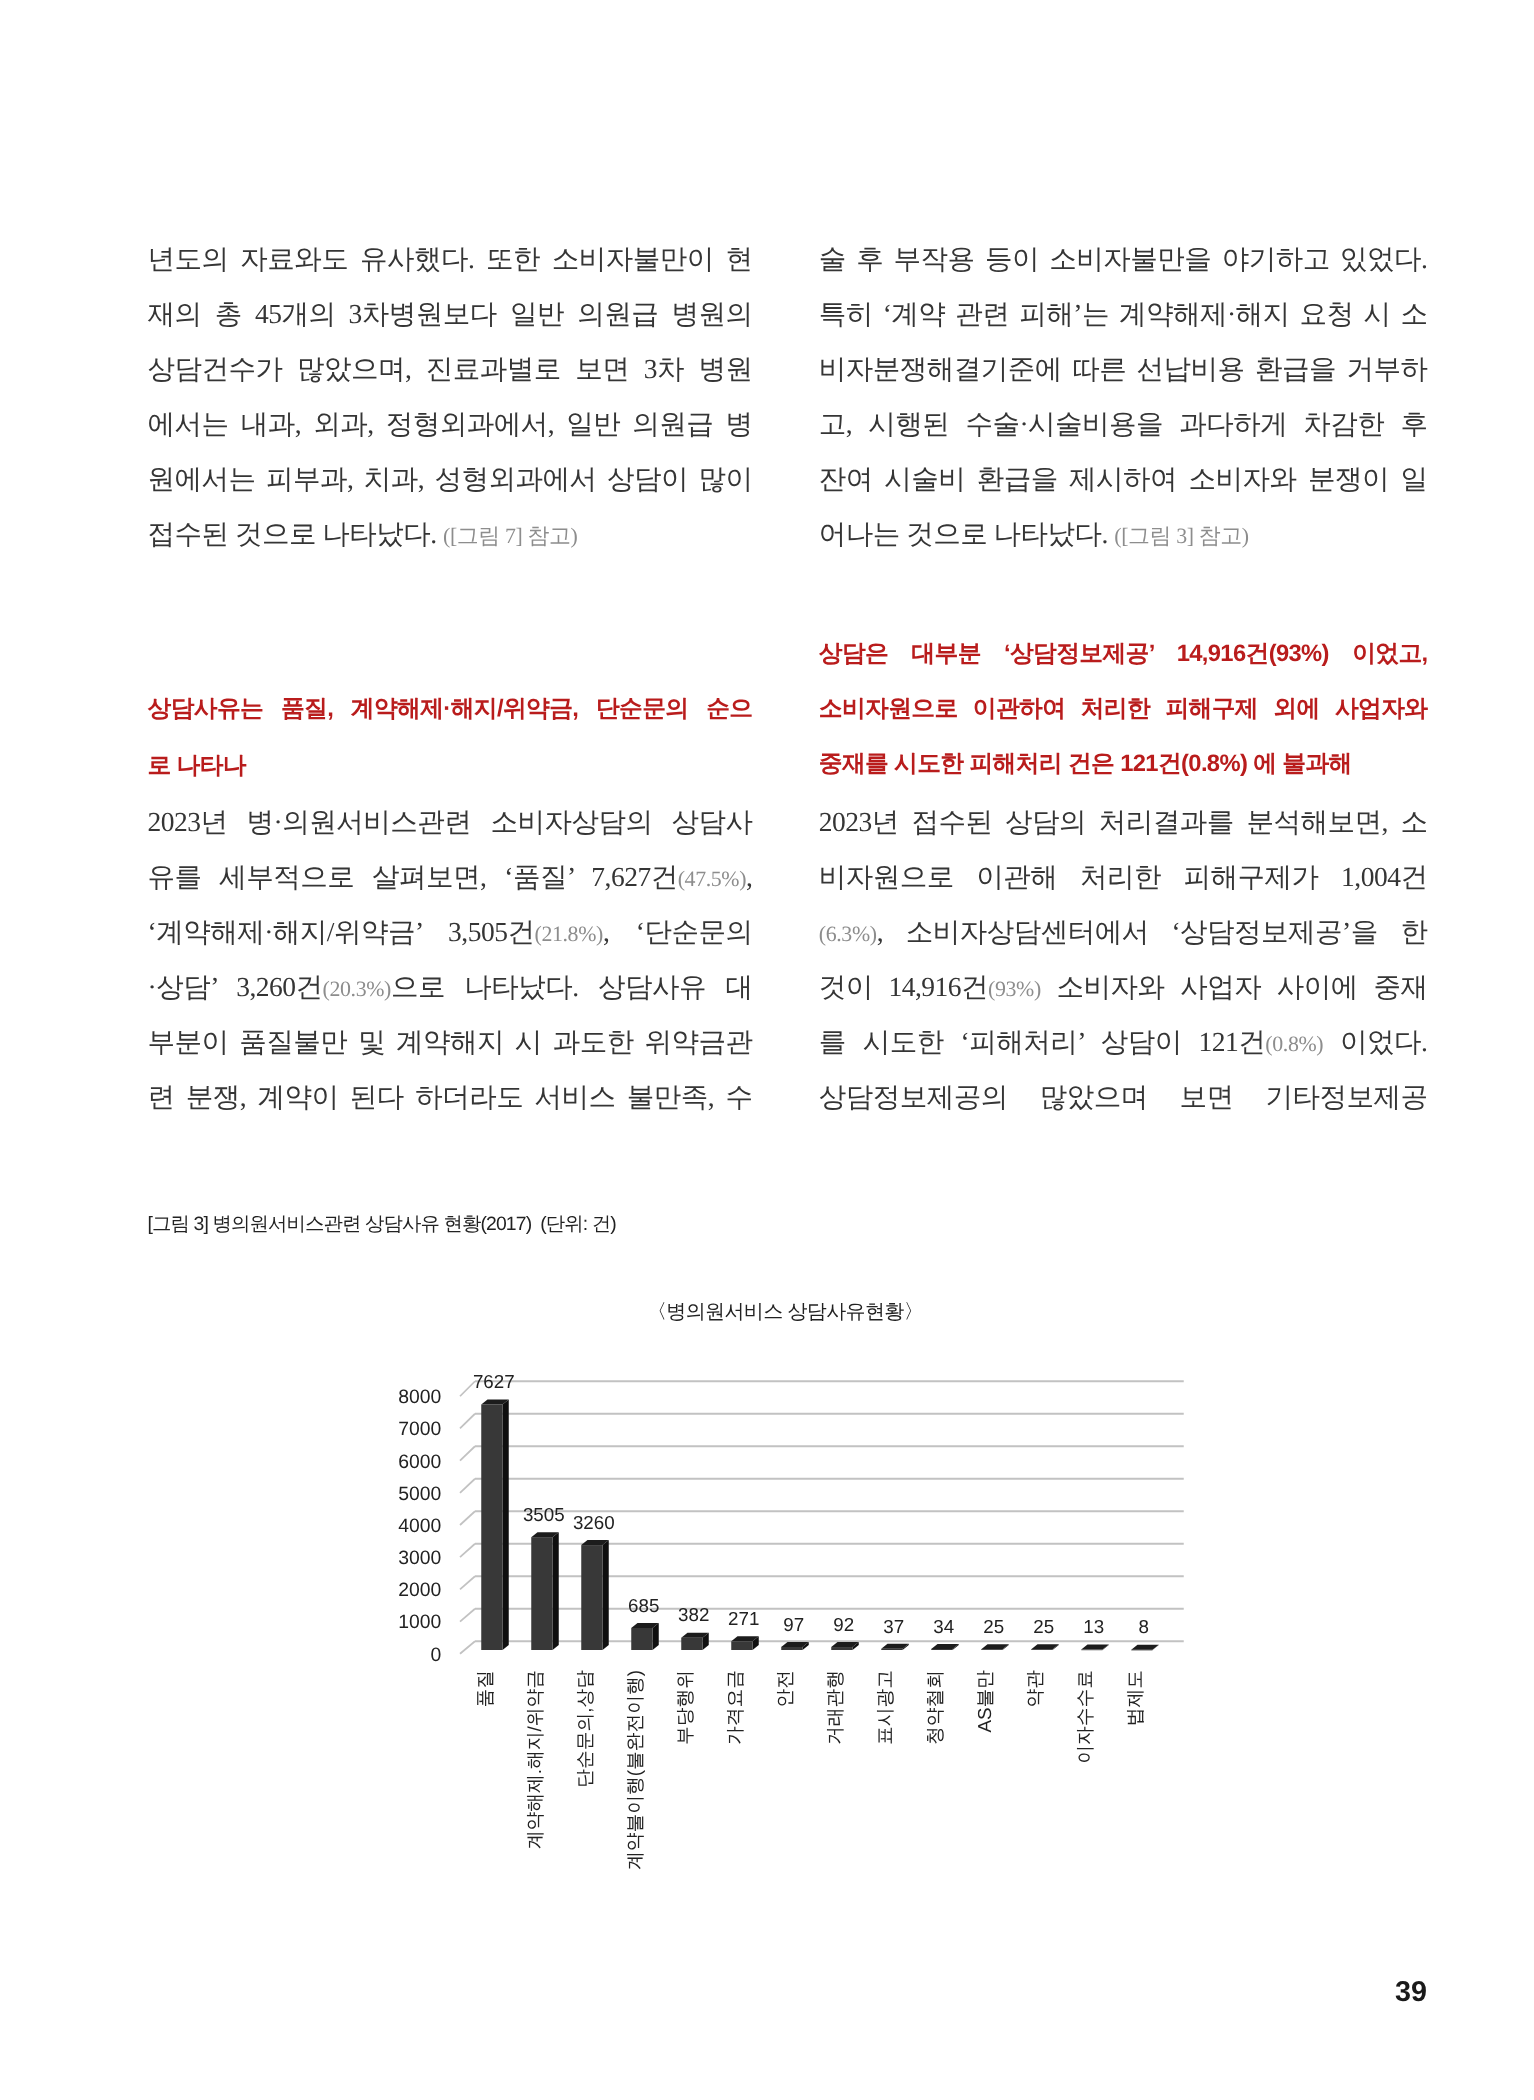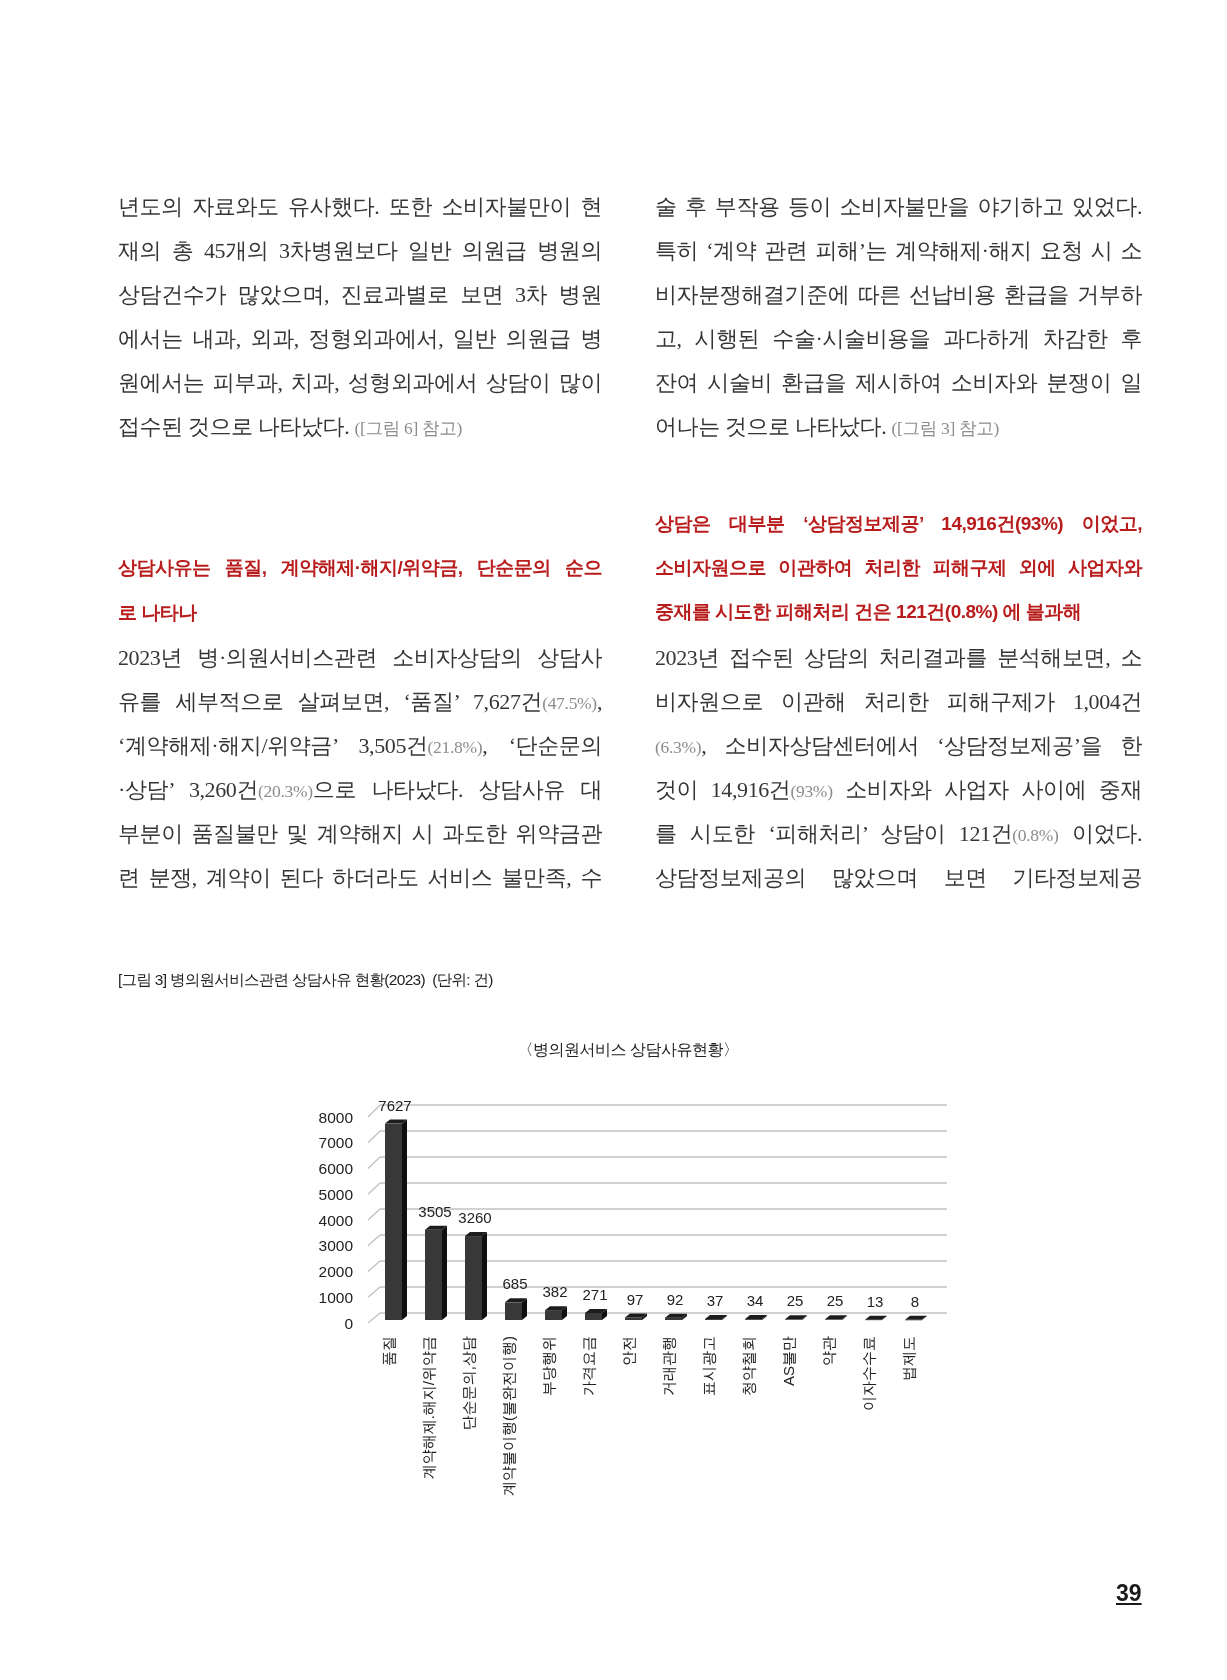--- a/index.html
+++ b/index.html
@@ -92,37 +92,36 @@
   .page-number {
     position: absolute;
     left: 1116px;
     top: 1578px;
     height: 30px;
     line-height: 30px;
     font-family: "Liberation Sans", "DejaVu Sans", sans-serif;
     font-weight: bold;
     font-size: 23px;
     color: #1a1a1a;
-    text-decoration: underline;
   }
 </style>
 </head>
 <body>
 
 <div id="page">
 
   <div class="col left">
 
     <div id="left-intro" class="block para">
       <div class="line"><span>년도의 자료와도 유사했다. 또한 소비자불만이 현</span></div>
       <div class="line"><span>재의 총 45개의 3차병원보다 일반 의원급 병원의</span></div>
       <div class="line"><span>상담건수가 많았으며, 진료과별로 보면 3차 병원</span></div>
       <div class="line"><span>에서는 내과, 외과, 정형외과에서, 일반 의원급 병</span></div>
       <div class="line"><span>원에서는 피부과, 치과, 성형외과에서 상담이 많이</span></div>
-      <div class="line last"><span>접수된 것으로 나타났다. </span><span class="muted">([그림 6] 참고)</span></div>
+      <div class="line last"><span>접수된 것으로 나타났다. </span><span class="muted">([그림 7] 참고)</span></div>
     </div>
 
     <div id="left-heading" class="block heading left-h">
       <div class="line">상담사유는 품질, 계약해제·해지/위약금, 단순문의 순으</div>
       <div class="line last">로 나타나</div>
     </div>
 
     <div id="left-body" class="block para">
       <div class="line"><span>2023년 병·의원서비스관련 소비자상담의 상담사</span></div>
       <div class="line"><span>유를 세부적으로 살펴보면, ‘품질’ 7,627건</span><span class="muted">(47.5%)</span><span>,</span></div>
@@ -153,21 +152,21 @@
     <div id="right-body" class="block para">
       <div class="line"><span>2023년 접수된 상담의 처리결과를 분석해보면, 소</span></div>
       <div class="line"><span>비자원으로 이관해 처리한 피해구제가 1,004건</span></div>
       <div class="line"><span class="muted">(6.3%)</span><span>, 소비자상담센터에서 ‘상담정보제공’을 한</span></div>
       <div class="line"><span>것이 14,916건</span><span class="muted">(93%)</span><span> 소비자와 사업자 사이에 중재</span></div>
       <div class="line"><span>를 시도한 ‘피해처리’ 상담이 121건</span><span class="muted">(0.8%)</span><span> 이었다.</span></div>
       <div class="line"><span>상담정보제공의 많았으며 보면 기타정보제공</span></div>
     </div>
   </div>
 
-  <div class="caption">[그림 3] 병의원서비스관련 상담사유 현황(2023)  (단위: 건)</div>
+  <div class="caption">[그림 3] 병의원서비스관련 상담사유 현황(2017)  (단위: 건)</div>
   <div class="chart-title">〈병의원서비스 상담사유현황〉</div>
 
   <svg id="chart-svg" width="1227" height="470" viewBox="0 1080 1227 470" xmlns="http://www.w3.org/2000/svg">
     <g id="chart-grid">
         <line x1="368" y1="1323" x2="380" y2="1313" stroke="#c2c2c2" stroke-width="1.4"></line>
         <line x1="380" y1="1313" x2="947" y2="1313" stroke="#c2c2c2" stroke-width="1.6"></line>
         <line x1="368" y1="1297.25" x2="380" y2="1287" stroke="#c2c2c2" stroke-width="1.4"></line>
         <line x1="380" y1="1287" x2="947" y2="1287" stroke="#c2c2c2" stroke-width="1.6"></line>
         <line x1="368" y1="1271.5" x2="380" y2="1261" stroke="#c2c2c2" stroke-width="1.4"></line>
         <line x1="380" y1="1261" x2="947" y2="1261" stroke="#c2c2c2" stroke-width="1.6"></line>

